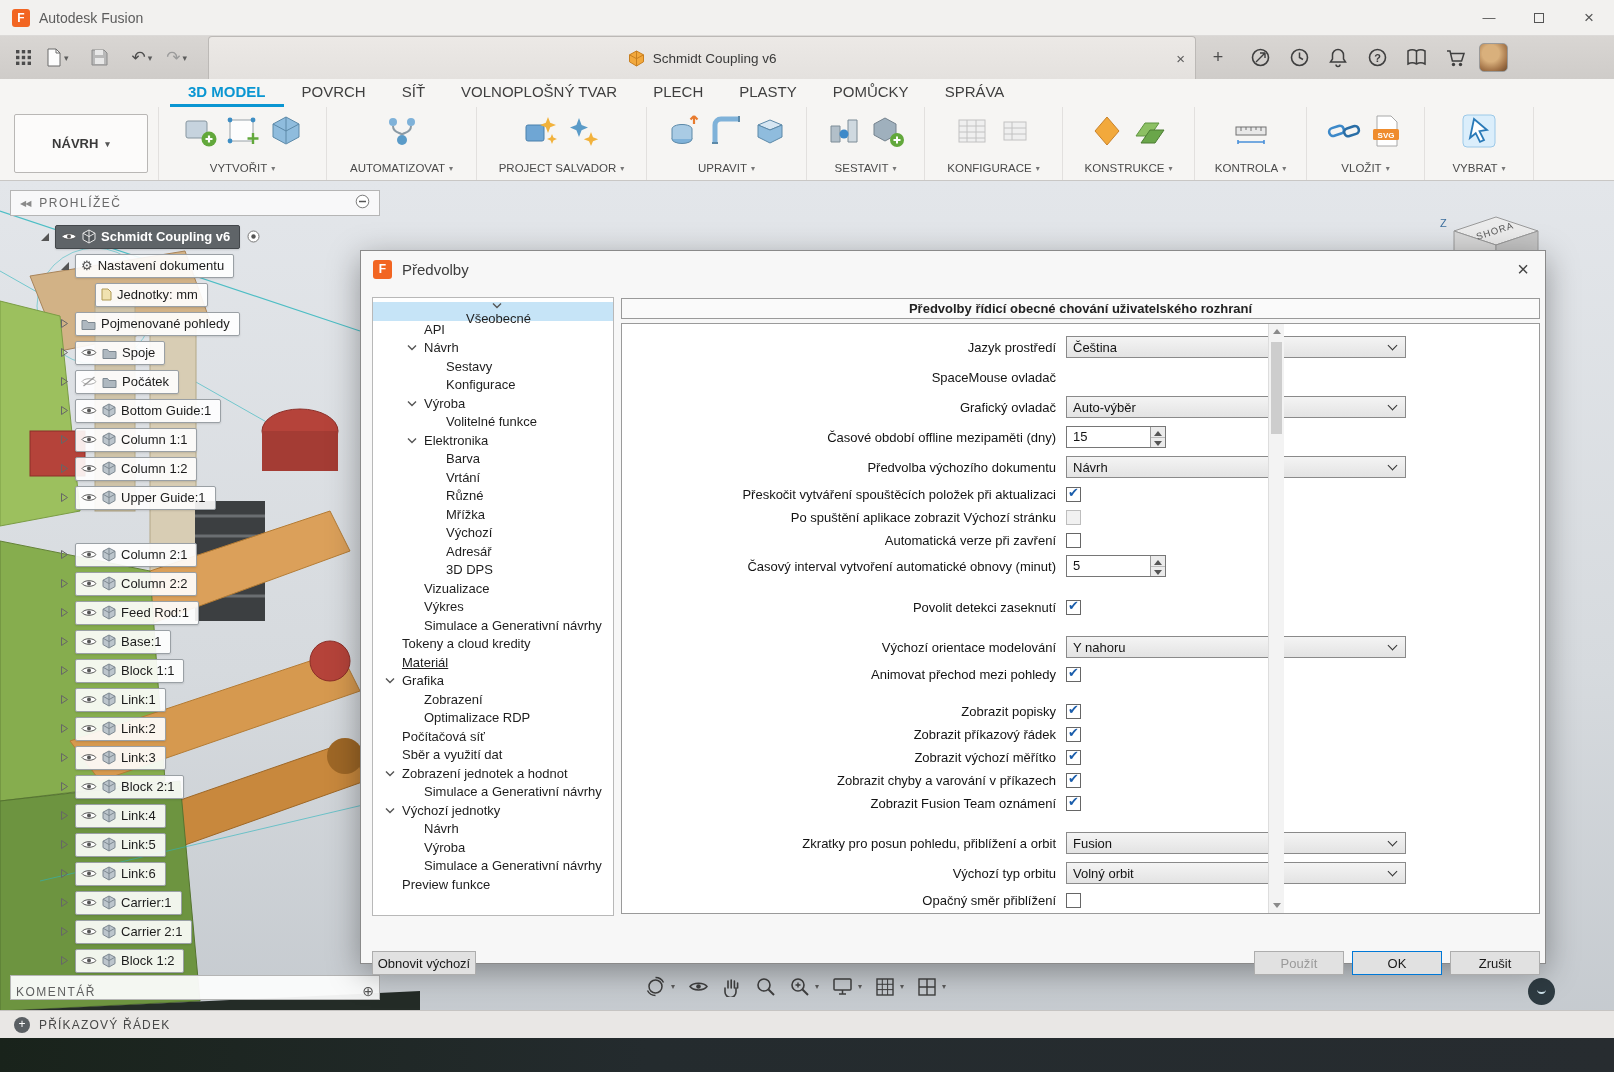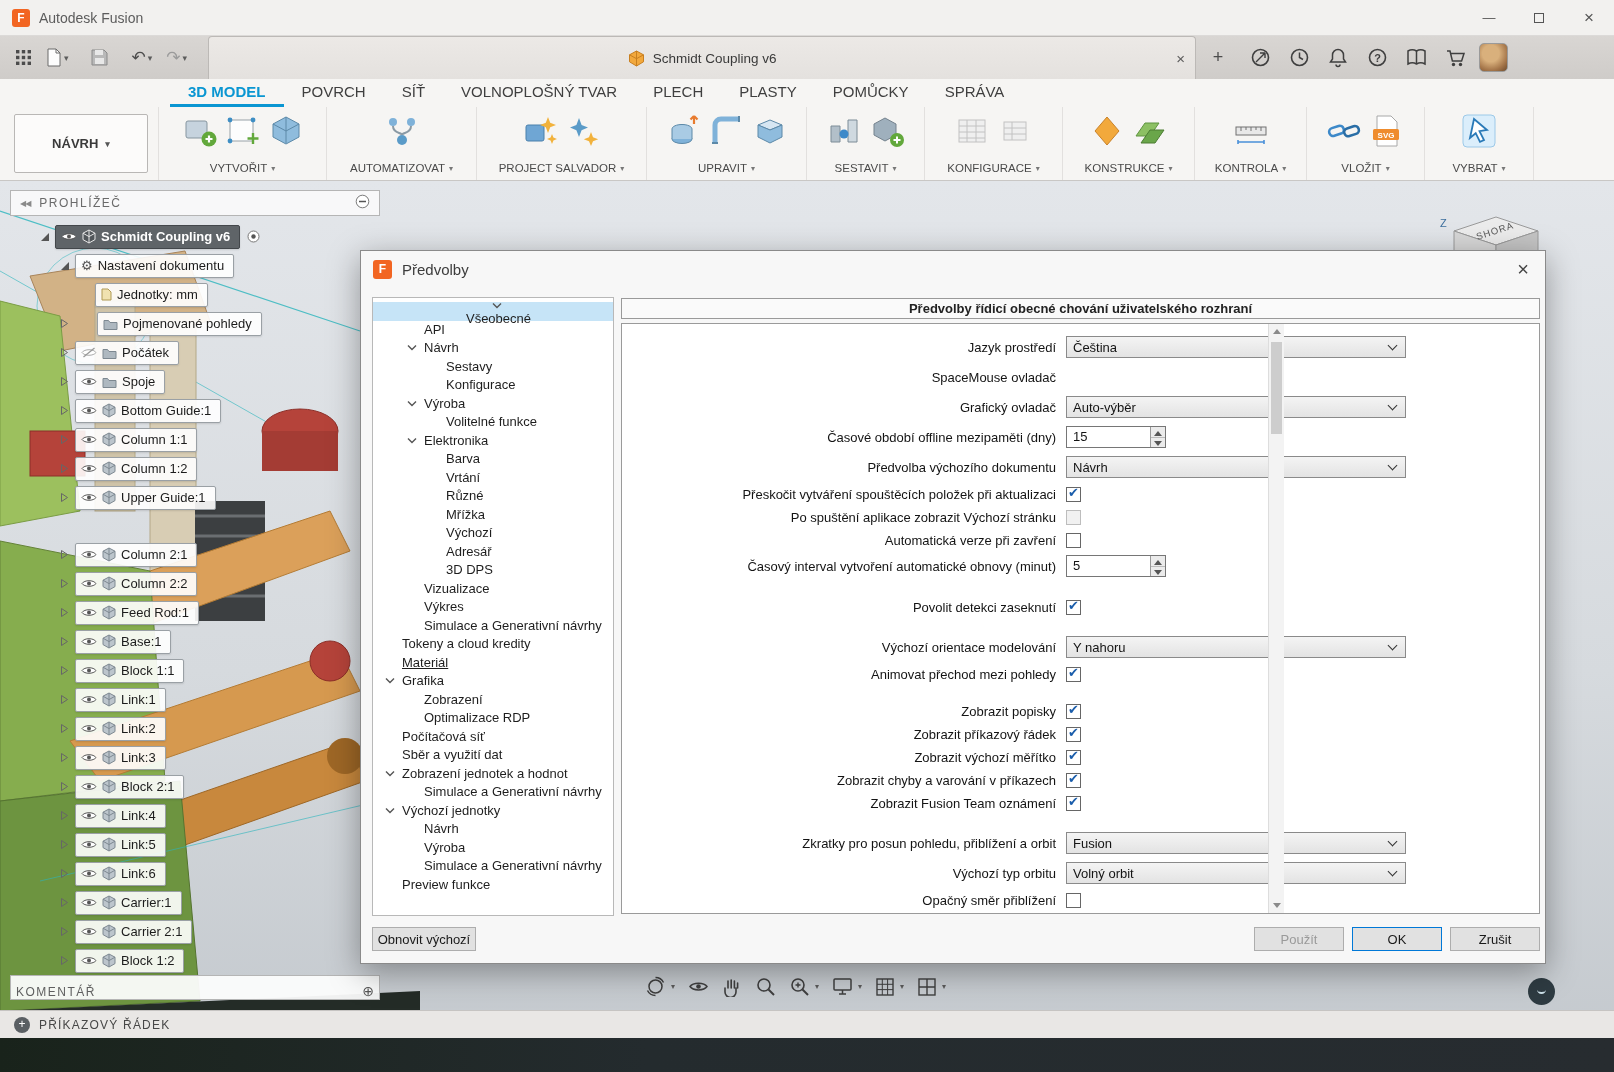--- a/index.html
+++ b/index.html
@@ -109,21 +109,21 @@
   .spdn::after{content:"";position:absolute;left:3px;top:3px;border:4px solid transparent;border-top:5px solid #555;border-bottom:none}
   .fcbx{width:15px;height:15px;background:#fff;border:1px solid #666;position:relative;flex:none}
   .fcbx.checked::after{content:"✔";position:absolute;left:1px;top:-3px;font-size:13px;color:#1a5dab}
   .fcbx.disabled{border-color:#bdbdbd;background:#f1f1f1}
   .vscroll{position:absolute;right:261px;top:73px;width:16px;height:589px;background:#f3f3f3;border-left:1px solid #ddd;z-index:41}
   .sb-btn{position:absolute;left:0;right:0;height:16px;background:#f3f3f3}
   .sb-up{top:0}.sb-down{bottom:0}
   .sb-up::after{content:"";position:absolute;left:4px;top:5px;border:4px solid transparent;border-bottom:5px solid #8a8a8a;border-top:none}
   .sb-down::after{content:"";position:absolute;left:4px;top:6px;border:4px solid transparent;border-top:5px solid #8a8a8a;border-bottom:none}
   .sb-thumb{position:absolute;left:2px;right:2px;top:18px;height:92px;background:#cdcdcd}
-  .dbtn{position:absolute;top:676px;width:90px;height:24px;background:#e1e1e1;border:1px solid #adadad;font-size:13px;color:#1a1a1a;font-family:"Liberation Sans",sans-serif}
+  .dbtn{position:absolute;top:700px;width:90px;height:24px;background:#e1e1e1;border:1px solid #adadad;font-size:13px;color:#1a1a1a;font-family:"Liberation Sans",sans-serif}
   .dbtn.wide{width:104px}
   .dbtn.default{border:1px solid #0078d7}
   .dbtn.disabled{color:#9a9a9a}
 </style>
 </head>
 <body>
 
 <div id="app">
 
   <div class="canvas">
@@ -282,21 +282,21 @@
           <span class="btri"></span>
           <span class="bchip">
             <span class="bico">
               <svg width="11" height="13" viewBox="0 0 11 13">
                 <path d="M1 1h6l3 3v8H1z" fill="#f0e2b0" stroke="#b09a55"></path>
               </svg>
             </span>
             <span class="blab">Jednotky: mm</span>
           </span>
         </div>
-        <div class="brow" style="padding-left: 50px; gap: 22px;">
+        <div class="brow" style="padding-left: 50px;">
           <span class="btri">
             <svg width="9" height="11" viewBox="0 0 9 11">
               <path d="M1.5 1.5l6 4-6 4z" fill="none" stroke="#666"></path>
             </svg>
           </span>
           <span class="bchip">
             <span class="bico">
               <svg width="15" height="12" viewBox="0 0 15 12">
                 <path d="M1 2.5h4.5l1.5 2H14v7H1z" fill="#aeb8c0" stroke="#7d8891"></path>
               </svg>
@@ -306,51 +306,51 @@
         </div>
         <div class="brow" style="padding-left: 50px;">
           <span class="btri">
             <svg width="9" height="11" viewBox="0 0 9 11">
               <path d="M1.5 1.5l6 4-6 4z" fill="none" stroke="#666"></path>
             </svg>
           </span>
           <span class="bchip">
             <span class="bico">
               <svg width="16" height="11" viewBox="0 0 16 11">
+                <path d="M1 5.5C3.5 1.8 12.5 1.8 15 5.5 12.5 9.2 3.5 9.2 1 5.5z" fill="#fff" stroke="#555"></path>
+                <circle cx="8" cy="5.5" r="2" fill="#555"></circle>
+              </svg>
+            </span>
+            <span class="bico">
+              <svg width="15" height="12" viewBox="0 0 15 12">
+                <path d="M1 2.5h4.5l1.5 2H14v7H1z" fill="#aeb8c0" stroke="#7d8891"></path>
+              </svg>
+            </span>
+            <span class="blab">Spoje</span>
+          </span>
+        </div>
+        <div class="brow" style="padding-left: 50px;">
+          <span class="btri">
+            <svg width="9" height="11" viewBox="0 0 9 11">
+              <path d="M1.5 1.5l6 4-6 4z" fill="none" stroke="#666"></path>
+            </svg>
+          </span>
+          <span class="bchip">
+            <span class="bico">
+              <svg width="16" height="11" viewBox="0 0 16 11">
                 <path d="M1 5.5C3.5 1.8 12.5 1.8 15 5.5 12.5 9.2 3.5 9.2 1 5.5z" fill="#fff" stroke="#aaa"></path>
                 <path d="M2.5 10 13.5 1" stroke="#999" stroke-width="1.3"></path>
               </svg>
             </span>
             <span class="bico">
               <svg width="15" height="12" viewBox="0 0 15 12">
                 <path d="M1 2.5h4.5l1.5 2H14v7H1z" fill="#aeb8c0" stroke="#7d8891"></path>
               </svg>
             </span>
             <span class="blab">Počátek</span>
-          </span>
-        </div>
-        <div class="brow" style="padding-left: 50px;">
-          <span class="btri">
-            <svg width="9" height="11" viewBox="0 0 9 11">
-              <path d="M1.5 1.5l6 4-6 4z" fill="none" stroke="#666"></path>
-            </svg>
-          </span>
-          <span class="bchip">
-            <span class="bico">
-              <svg width="16" height="11" viewBox="0 0 16 11">
-                <path d="M1 5.5C3.5 1.8 12.5 1.8 15 5.5 12.5 9.2 3.5 9.2 1 5.5z" fill="#fff" stroke="#555"></path>
-                <circle cx="8" cy="5.5" r="2" fill="#555"></circle>
-              </svg>
-            </span>
-            <span class="bico">
-              <svg width="15" height="12" viewBox="0 0 15 12">
-                <path d="M1 2.5h4.5l1.5 2H14v7H1z" fill="#aeb8c0" stroke="#7d8891"></path>
-              </svg>
-            </span>
-            <span class="blab">Spoje</span>
           </span>
         </div>
         <div class="brow" style="padding-left: 50px;">
           <span class="btri">
             <svg width="9" height="11" viewBox="0 0 9 11">
               <path d="M1.5 1.5l6 4-6 4z" fill="none" stroke="#666"></path>
             </svg>
           </span>
           <span class="bchip">
             <span class="bico">

